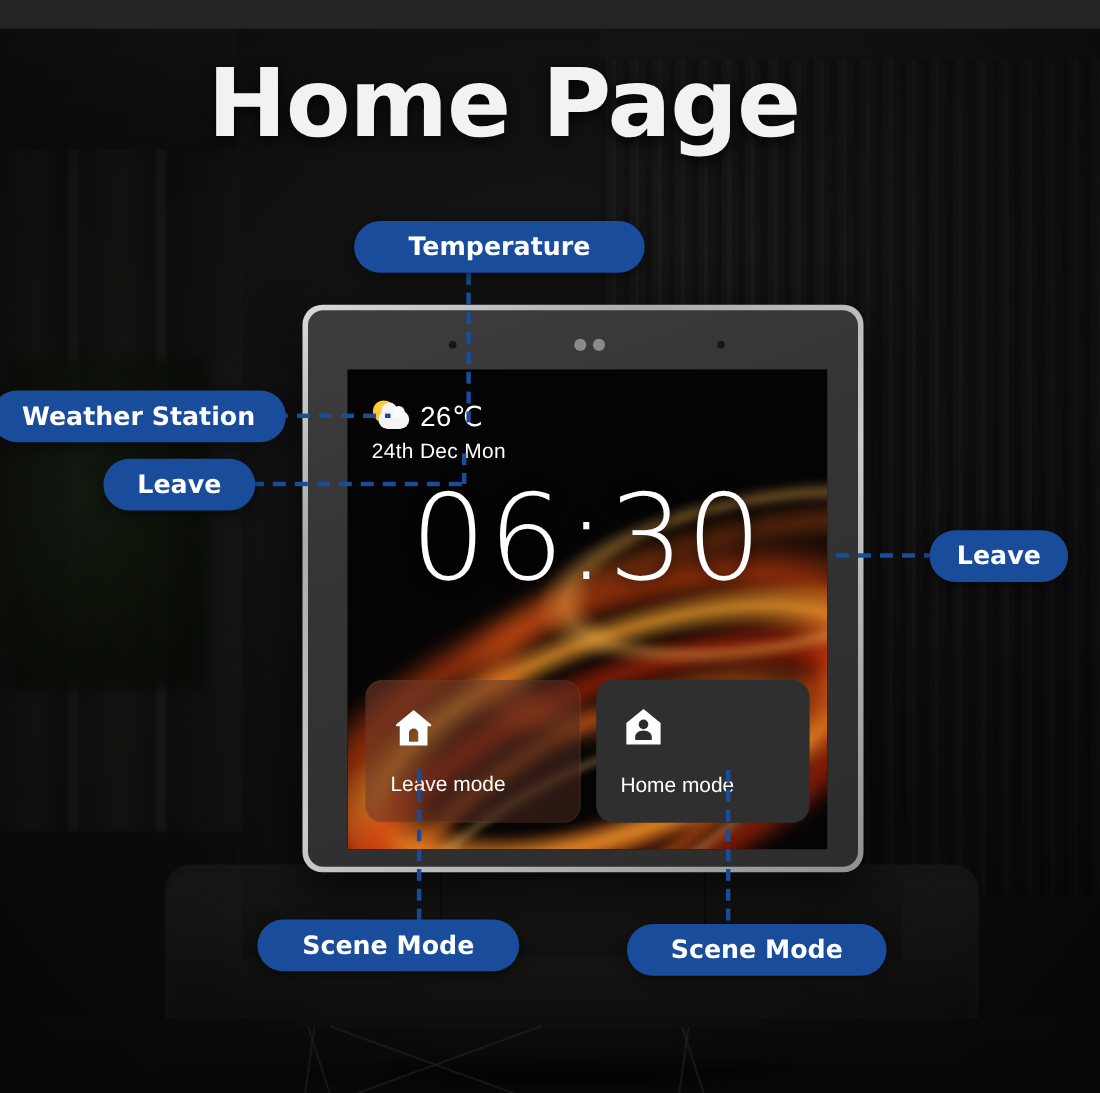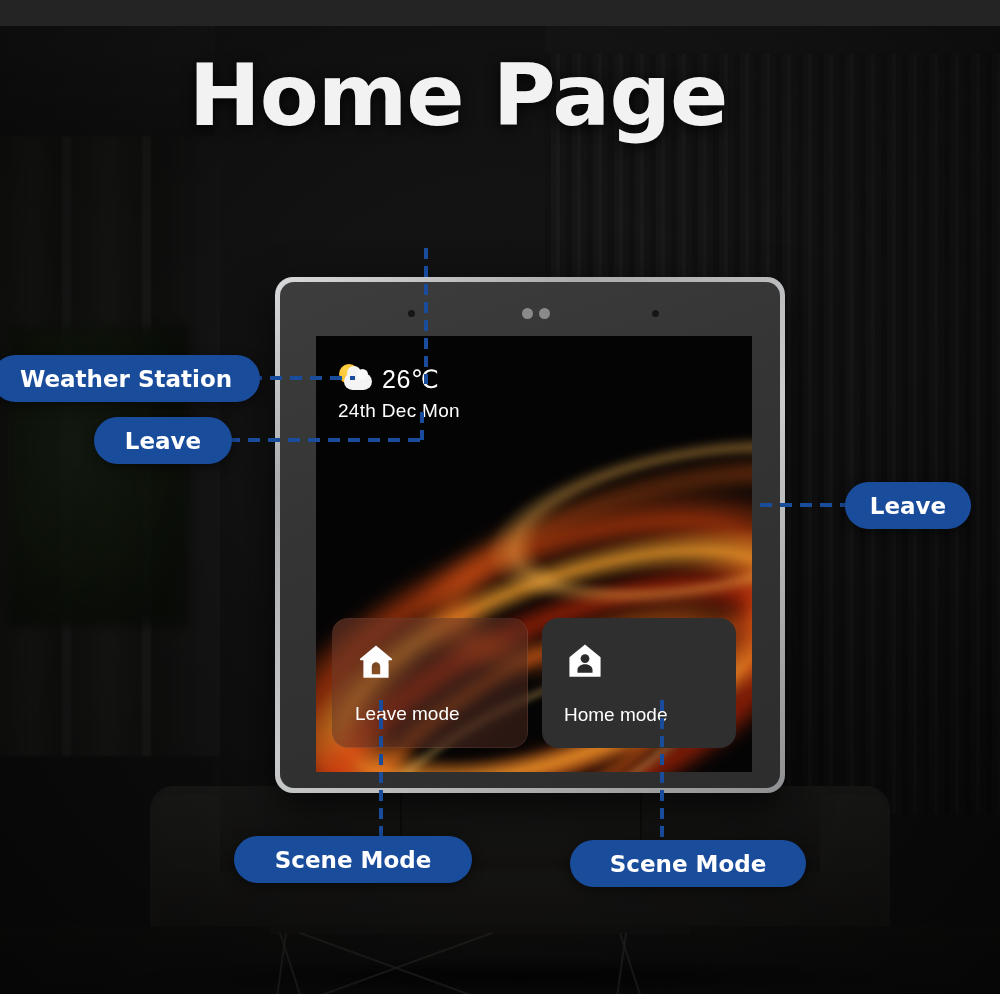--- a/index.html
+++ b/index.html
@@ -238,20 +238,21 @@
 
         <div class="wx">
           <div class="wx-icon">
             <div class="sun"></div>
               <div class="cloud"></div>
           </div>
           <div class="temp">26℃</div>
         </div>
         <div class="date">24th Dec  Mon</div>
 
+        <div class="clock">06:30</div>
 
         <div class="modes">
 
           <div class="mode leave">
             <svg class="mi" viewBox="0 0 24 24" fill="#ffffff">
               <path d="M12 2.6 2.9 10.1v.9h1.9V21h14.4v-10h1.9v-.9L12 2.6Z
                        M12 12.1c1.3 0 2.4 1.1 2.4 2.4V19h-4.8v-4.5c0-1.3 1.1-2.4 2.4-2.4Z"></path>
             </svg>
             <div class="mode-label">Leave mode</div>
           </div>
@@ -263,20 +264,21 @@
               <path d="M12 13.8c-2.5 0-4.3 1.5-4.3 3.3v1.6h8.6v-1.6c0-1.8-1.8-3.3-4.3-3.3Z" fill="#2b2b2b"></path>
             </svg>
             <div class="mode-label">Home mode</div>
           </div>
 
         </div>
       </div>
     </div>
   </div>
 
+  <div class="pill" style="left:322px;top:201px;width:264px;height:47px;">Temperature</div>
 
   <div class="pill" style="left:-8px;top:355px;width:268px;height:47px;">Weather Station</div>
 
   <div class="pill" style="left:94px;top:417px;width:138px;height:47px;">Leave</div>
 
   <div class="pill" style="left:845px;top:482px;width:126px;height:47px;">Leave</div>
 
   <div class="pill" style="left:234px;top:836px;width:238px;height:47px;">Scene Mode</div>
 
   <div class="pill" style="left:570px;top:840px;width:236px;height:47px;">Scene Mode</div>

